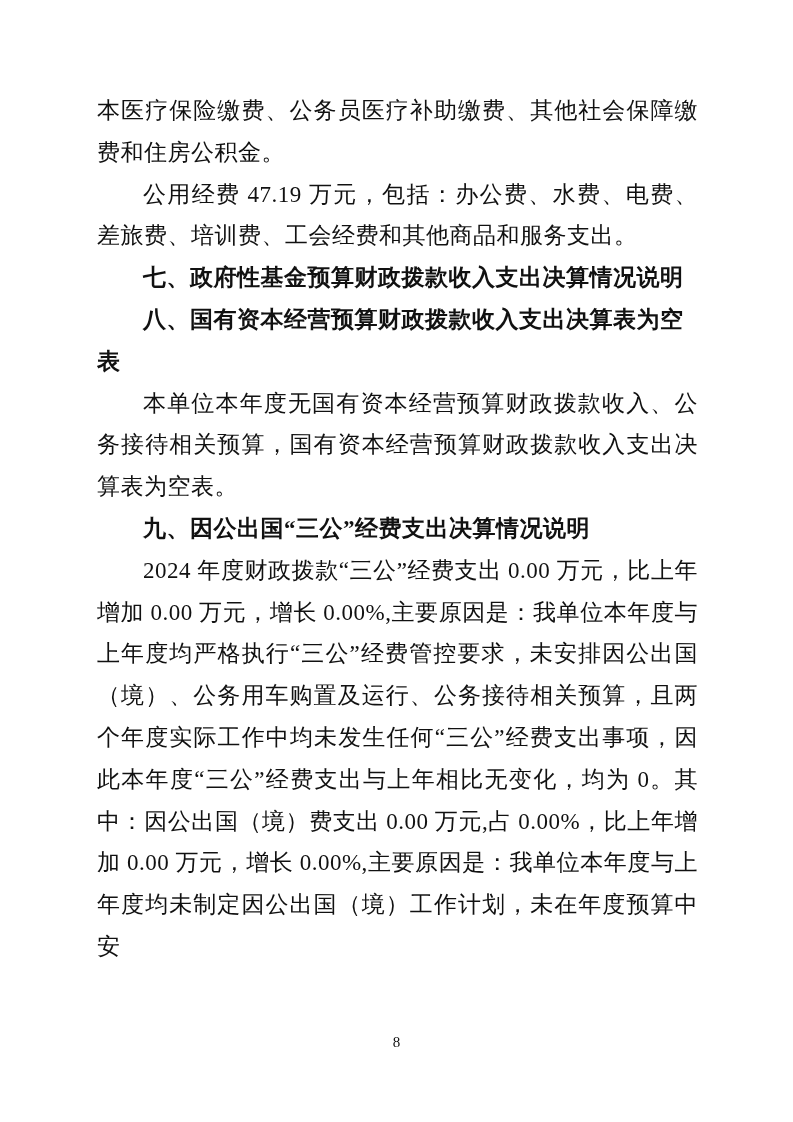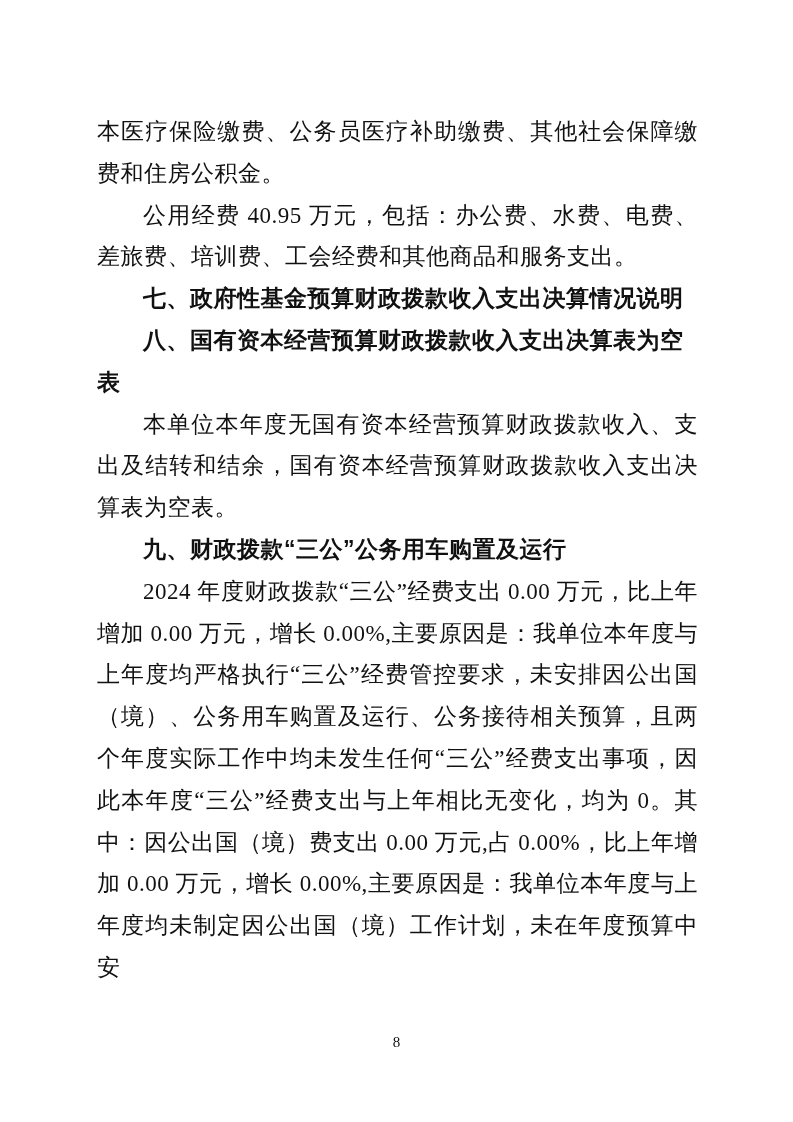--- a/index.html
+++ b/index.html
@@ -11,62 +11,62 @@
     position: relative;
     width: 793px;
     height: 1122px;
     background: #ffffff;
     overflow: hidden;
     color: #111111;
     font-family: "Liberation Serif", "DejaVu Serif", serif;
   }
   .content {
     position: absolute;
-    top: 111px;
+    top: 90px;
     left: 97px;
     width: 601px;
     height: 922px;
     overflow: hidden;
     text-align: justify;
     text-justify: inter-ideograph;
   }
   .content p {
     margin: 0;
     padding: 0;
     font-size: 23px;
     line-height: 41.8px;
     text-indent: 2em;
     letter-spacing: 0.5px;
   }
   .content p.no-indent {
     text-indent: 0;
   }
   .content p.heading-para {
-    font-family: Liberation Sans, sans-serif;
+    font-family: Liberation Serif, serif;
     font-weight: 700;
     text-align: left;
   }
   .footer {
     position: absolute;
     top: 1034px;
     left: 0;
     right: 0;
     text-align: center;
     font-size: 15px;
     font-family: "Liberation Serif", "DejaVu Serif", serif;
     color: #111111;
   }
 </style>
 </head>
 <body>
 
 <div class="page">
   <div class="content">
     <p class="no-indent">本医疗保险缴费、公务员医疗补助缴费、其他社会保障缴费和住房公积金。</p>
-    <p>公用经费 40.95 万元，包括：办公费、水费、电费、差旅费、培训费、工会经费和其他商品和服务支出。</p>
+    <p>公用经费 47.19 万元，包括：办公费、水费、电费、差旅费、培训费、工会经费和其他商品和服务支出。</p>
     <p class="heading-para">七、政府性基金预算财政拨款收入支出决算情况说明</p>
     <p class="heading-para">八、国有资本经营预算财政拨款收入支出决算表为空表</p>
-    <p>本单位本年度无国有资本经营预算财政拨款收入、支出及结转和结余，国有资本经营预算财政拨款收入支出决算表为空表。</p>
-    <p class="heading-para">九、财政拨款“三公”公务用车购置及运行</p>
+    <p>本单位本年度无国有资本经营预算财政拨款收入、公务接待相关预算，国有资本经营预算财政拨款收入支出决算表为空表。</p>
+    <p class="heading-para">九、因公出国“三公”经费支出决算情况说明</p>
     <p>2024 年度财政拨款“三公”经费支出 0.00 万元，比上年增加 0.00 万元，增长 0.00%,主要原因是：我单位本年度与上年度均严格执行“三公”经费管控要求，未安排因公出国（境）、公务用车购置及运行、公务接待相关预算，且两个年度实际工作中均未发生任何“三公”经费支出事项，因此本年度“三公”经费支出与上年相比无变化，均为 0。其中：因公出国（境）费支出 0.00 万元,占 0.00%，比上年增加 0.00 万元，增长 0.00%,主要原因是：我单位本年度与上年度均未制定因公出国（境）工作计划，未在年度预算中安</p>
   </div>
   <div class="footer">8</div>
 </div>
 
 </body></html>

